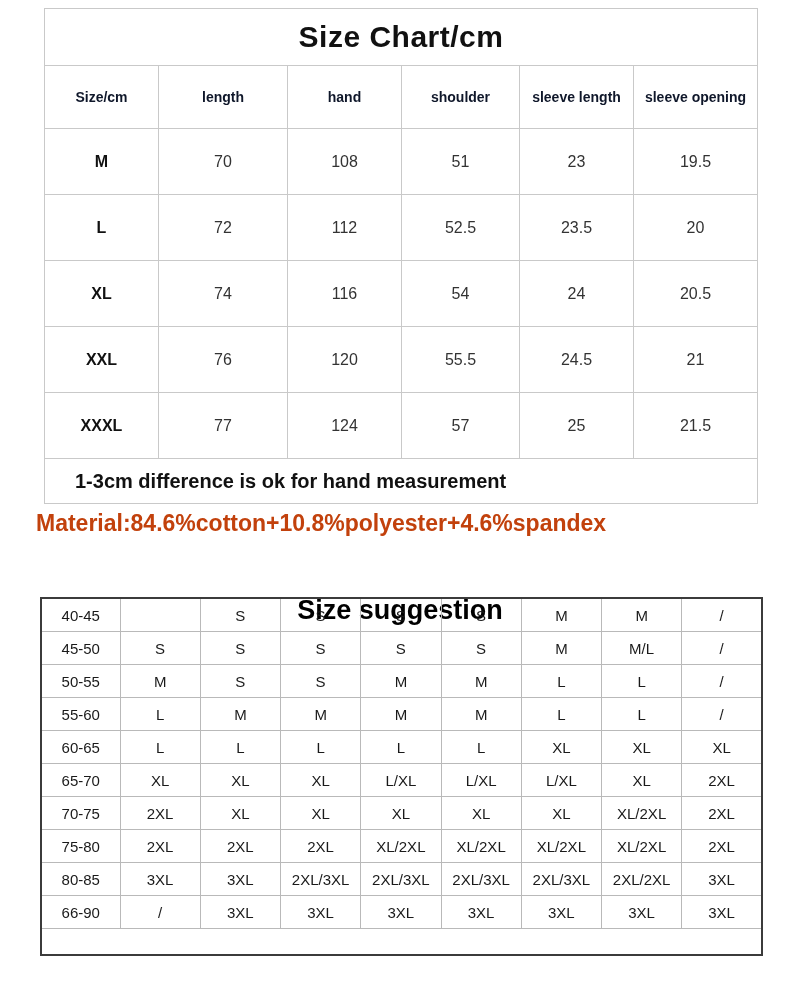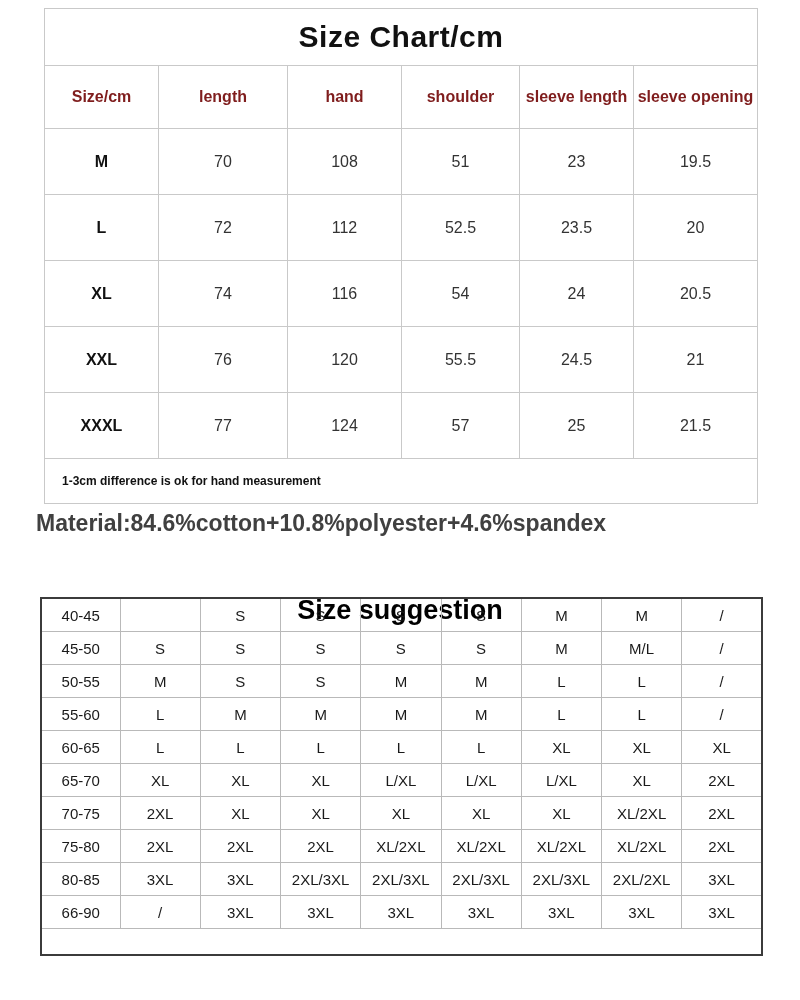--- a/index.html
+++ b/index.html
@@ -26,51 +26,51 @@
     padding:0;
     margin-top:8px;
   }
   .t1 .title-cell {
     font-size:30px;
     font-weight:bold;
     height:56px;
     letter-spacing:0.5px;
   }
   .t1 th.colhead {
-    font-size:16px;
+    font-size:14px;
     font-weight:bold;
     height:62px;
-    color:#7f1d1d;
+    color:#0f172a;
   }
   .t1 th.sizehead {
     font-size:16px;
     font-weight:bold;
     color:#111;
   }
   .t1 td.val {
     font-size:16px;
     font-weight:normal;
     color:#333;
     height:65px;
   }
   .t1 td.note-cell {
     text-align:left;
-    font-size:12px;
+    font-size:20px;
     font-weight:bold;
     height:44px;
-    padding-left:17px;
+    padding-left:30px;
     color:#111;
   }
 
   
   .material {
     position:absolute; left:36px; top:510px;
     font-size:23px;
     font-weight:bold;
-    color:#404040;
+    color:#c2410c;
     white-space:nowrap;
   }
 
   
   .suggestion-title {
     position:absolute; left:0; top:548px;
     width:800px;
     text-align:center;
     font-size:27px;
     font-weight:bold;

